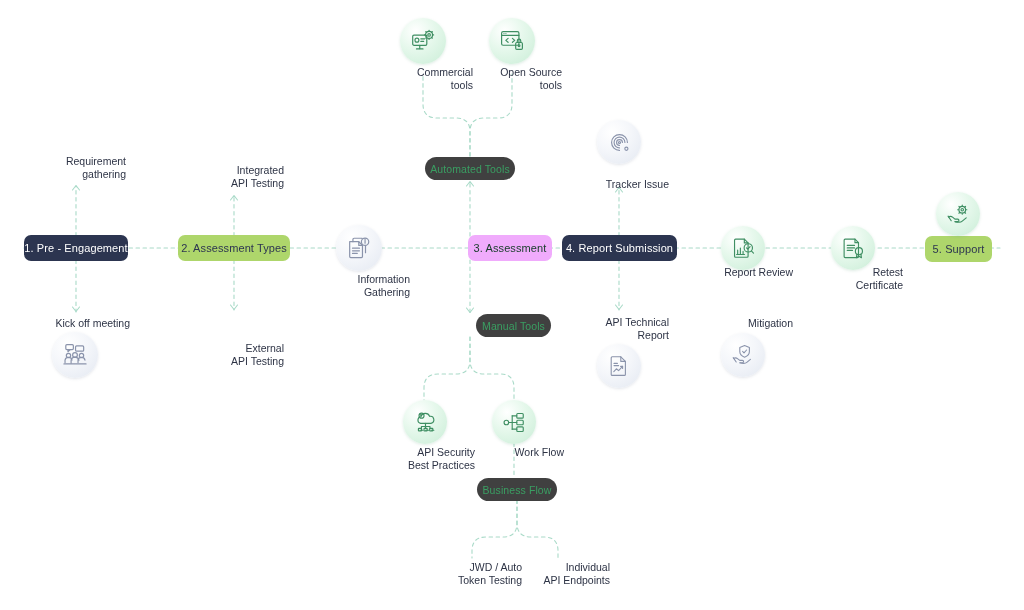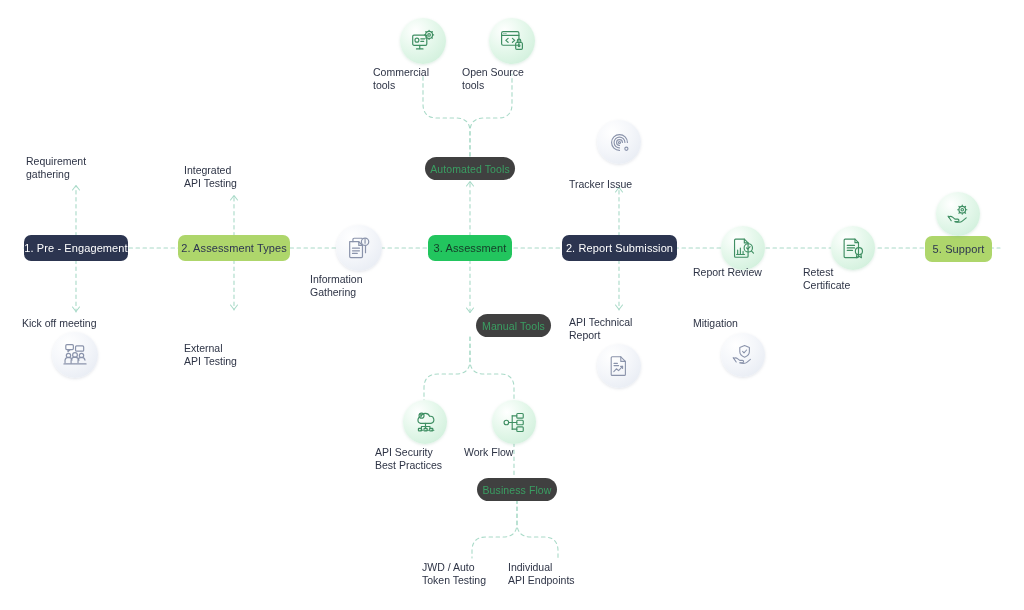--- a/index.html
+++ b/index.html
@@ -23,21 +23,21 @@
     letter-spacing:.1px;
   }
   .pill-main{
     height:26px;
     border-radius:7px;
     font-size:11px;
     padding:0 0;
   }
   .pill-dark{background:#2c3550;color:#ffffff;}
   .pill-lime{background:#aed66b;color:#2c3550;}
-  .pill-green{background:#22c55e;color:#153c28;}
+  .pill-green{background:#f0abfc;color:#153c28;margin-left:40px;}
   .pill-sub{
     height:23px;
     border-radius:12px;
     font-size:10.5px;
     padding:0 13px;
     background:#404040;
     color:#3a9e62;
   }
 
   
@@ -55,21 +55,21 @@
   .circ-green{
     background:radial-gradient(circle at 34% 28%, #ffffff 0%, #e6f8ec 42%, #c9edd6 100%);
     box-shadow:0 1px 3px rgba(110,170,135,.22);
   }
 
   
   .lbl{
     position:absolute;
     font-size:10.5px;
     line-height:13px;
-    text-align:left;
+    text-align:right;
     color:#2d3345;
     white-space:pre-line;
   }
 </style>
 </head>
 <body>
 
 <div id="stage">
 
   <svg id="wires" viewBox="0 0 1024 610">
@@ -113,21 +113,21 @@
       <polyline points="615.5,305 619,309.5 622.5,305"></polyline>
     </g>
   </svg>
 
   <div class="pill pill-main pill-dark" style="left:24px;top:235px;width:104px;">1. Pre - Engagement</div>
 
   <div class="pill pill-main pill-lime" style="left:178px;top:235px;width:112px;">2. Assessment Types</div>
 
   <div class="pill pill-main pill-green" style="left:428px;top:235px;width:84px;">3. Assessment</div>
 
-  <div class="pill pill-main pill-dark" style="left:562px;top:235px;width:115px;">2. Report Submission</div>
+  <div class="pill pill-main pill-dark" style="left:562px;top:235px;width:115px;">4. Report Submission</div>
 
   <div class="pill pill-main pill-lime" style="left:925px;top:236px;width:67px;">5. Support</div>
 
   <div class="pill pill-sub" style="left:425px;top:157px;width:90px;">Automated Tools</div>
 
   <div class="pill pill-sub" style="left:434px;top:314px;width:75px;margin-left:42px;">Manual Tools</div>
 
   <div class="pill pill-sub" style="left:477px;top:478px;width:80px;">Business Flow</div>
 
   <div class="lbl" style="left:26px;top:155px;width:100px;">Requirement

